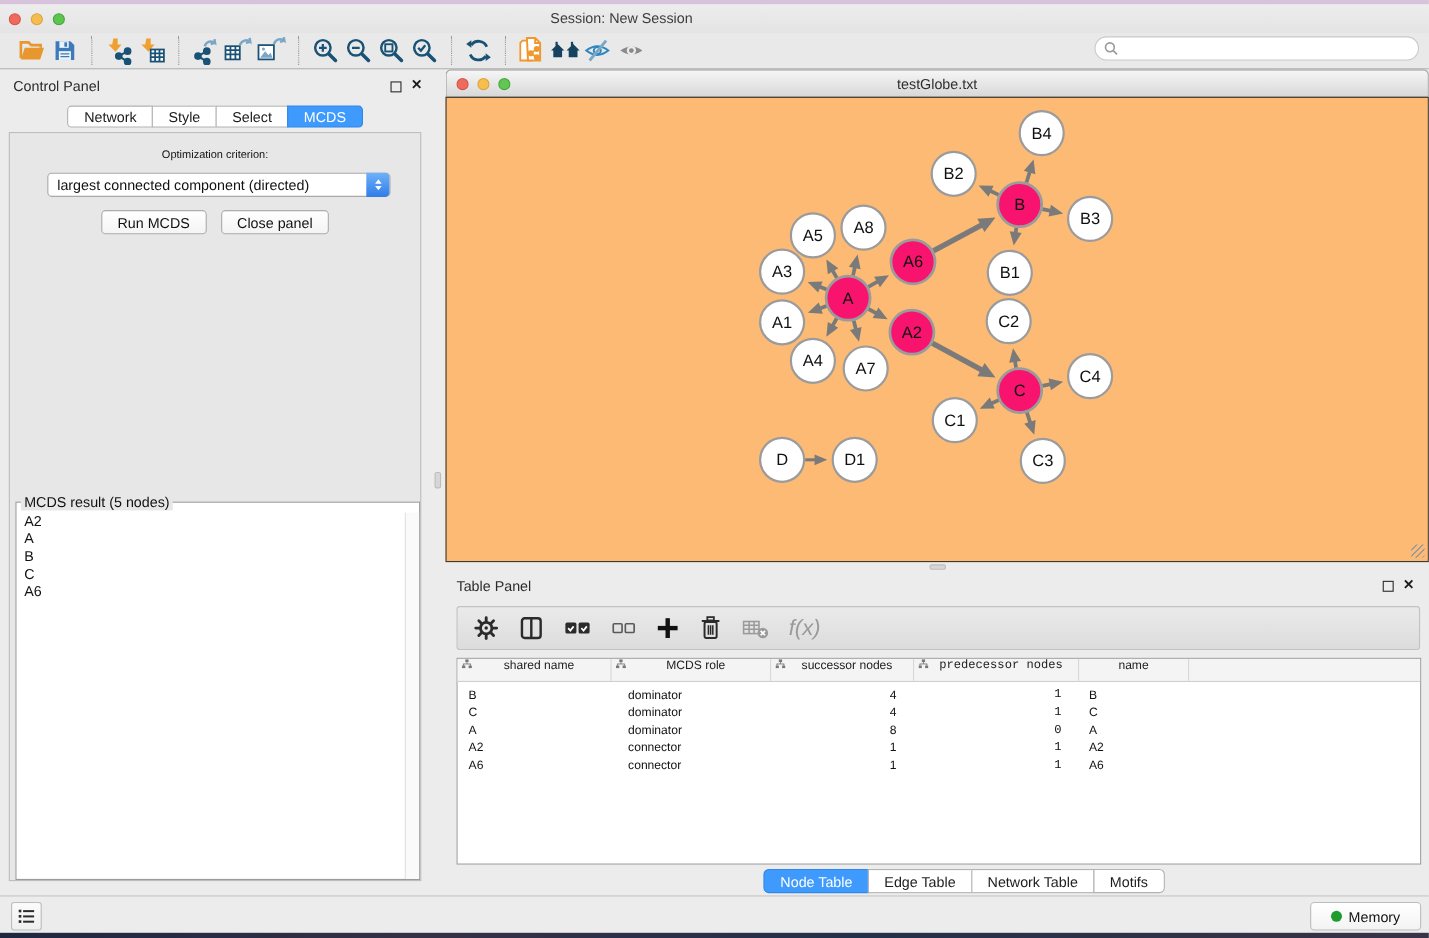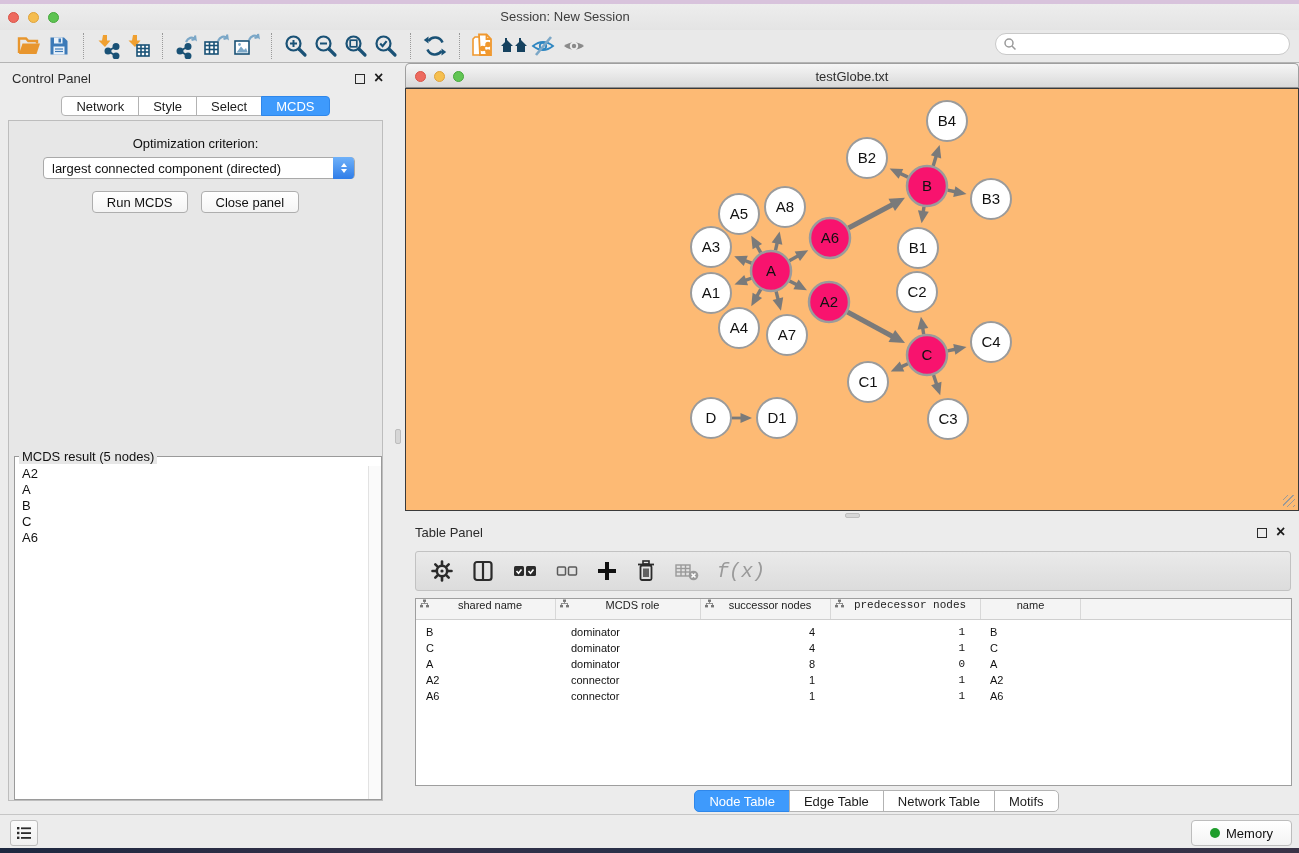--- a/index.html
+++ b/index.html
@@ -31,21 +31,21 @@
   .close-ic { font-size:16px; font-weight:900; color:#1c1c1c; line-height:10px; }
   #cp-float { left:355px; top:74px; }
   #cp-close { left:374px; top:73px; }
   .seg-tabs { display:flex; justify-content:center; }
   #cp-tabs { left:8px; top:96px; width:375px; height:20px; }
   .seg-tab { background:#fff; border:1px solid #b3b3b3; margin-left:-1px; font-size:13px; color:#1c1c1c; padding:0 14px; height:20px; line-height:19px; cursor:default; }
   .seg-tab:first-child { border-radius:4px 0 0 4px; margin-left:0; }
   .seg-tab:last-child { border-radius:0 4px 4px 0; }
   .seg-tab.active { background:#3e9afc; border-color:#2f87ea; color:#fff; }
   #cp-box { left:8px; top:120px; width:375px; height:681px; background:#e7e7e7; border:1px solid #bdbdbd; }
-  #opt-label { left:8px; top:136px; width:375px; text-align:center; font-size:13px; color:#111; }
+  #opt-label { left:8px; top:136px; width:375px; text-align:center; font-size:10px; color:#111; }
   #criterion { left:43px; top:157px; width:312px; height:22px; background:#fff; border:1px solid #a9a9a9; border-radius:4px; display:flex; align-items:center; font-size:13px; color:#111; padding-left:8px; }
   #criterion .stepper { position:absolute; right:0; top:-1px; width:21px; height:22px; border-radius:0 4px 4px 0; background:linear-gradient(#6fb1f9,#2f7de8); display:flex; flex-direction:column; align-items:center; justify-content:center; }
   .chev { width:0; height:0; border-left:3.5px solid transparent; border-right:3.5px solid transparent; }
   .chev.up { border-bottom:4px solid #fff; margin-bottom:2px; }
   .chev.dn { border-top:4px solid #fff; }
   .push-btn { background:linear-gradient(#ffffff,#f4f4f4); border:1px solid #aeaeae; border-radius:4px; height:22px; font-size:13px; color:#111; display:inline-flex; align-items:center; justify-content:center; padding:0 14px; }
   #cp-buttons { left:8px; top:191px; width:375px; display:flex; justify-content:center; gap:13px; }
 
   #result-group { left:14px; top:456px; width:368px; height:344px; border:1px solid #9a9a9a; background:#fff; }
   #result-legend { position:absolute; left:4px; top:-8px; background:#e7e7e7; font-size:13px; color:#111; padding:0 3px; }
@@ -66,21 +66,21 @@
   .divider-handle { background:#d6d6d6; border:1px solid #bdbdbd; border-radius:2px; }
   #split-h { left:395px; top:429px; width:6px; height:15px; }
   #split-v { left:845px; top:513px; width:15px; height:5px; }
 
   
   #tp-title { left:415px; top:525px; font-size:13px; color:#2b2b2b; }
   #tp-float { left:1257px; top:528px; }
   #tp-close { left:1276px; top:527px; }
   #tp-toolbar { left:415px; top:551px; width:876px; height:40px; background:linear-gradient(#eaeaea,#dcdcdc); border:1px solid #c2c2c2; border-radius:3px; display:flex; align-items:center; padding-left:14px; gap:17px; }
   .tp-btn { display:flex; align-items:center; justify-content:center; height:28px; }
-  #fx-label { font-family:Liberation Mono, monospace; font-style:italic; font-size:20px; color:#9a9a9a; }
+  #fx-label { font-family:Liberation Sans, sans-serif; font-style:italic; font-size:20px; color:#9a9a9a; }
 
   #tbl { left:415px; top:598px; width:877px; height:188px; background:#fff; border:1px solid #9e9e9e; }
   #tbl-header { display:flex; height:21px; background:#f4f4f4; border-bottom:1px solid #cfcfcf; }
   .th { display:flex; align-items:flex-start; border-right:1px solid #d8d8d8; font-size:11px; color:#222; padding:0 4px; }
   .th .th-label { flex:1; text-align:center; }
   .col0 { width:140px; } .col1 { width:145px; } .col2 { width:130px; } .col3 { width:150px;font-family:Liberation Mono, monospace; } .col4 { width:100px; }
   .tr { display:flex; height:16px; align-items:center; }
   #tbl-body { padding-top:4px; }
   .td { font-size:11px; color:#111; overflow:hidden; white-space:nowrap; }
   .td.a-left0 { padding-left:10px; } .td.a-left1 { padding-left:15px; }

